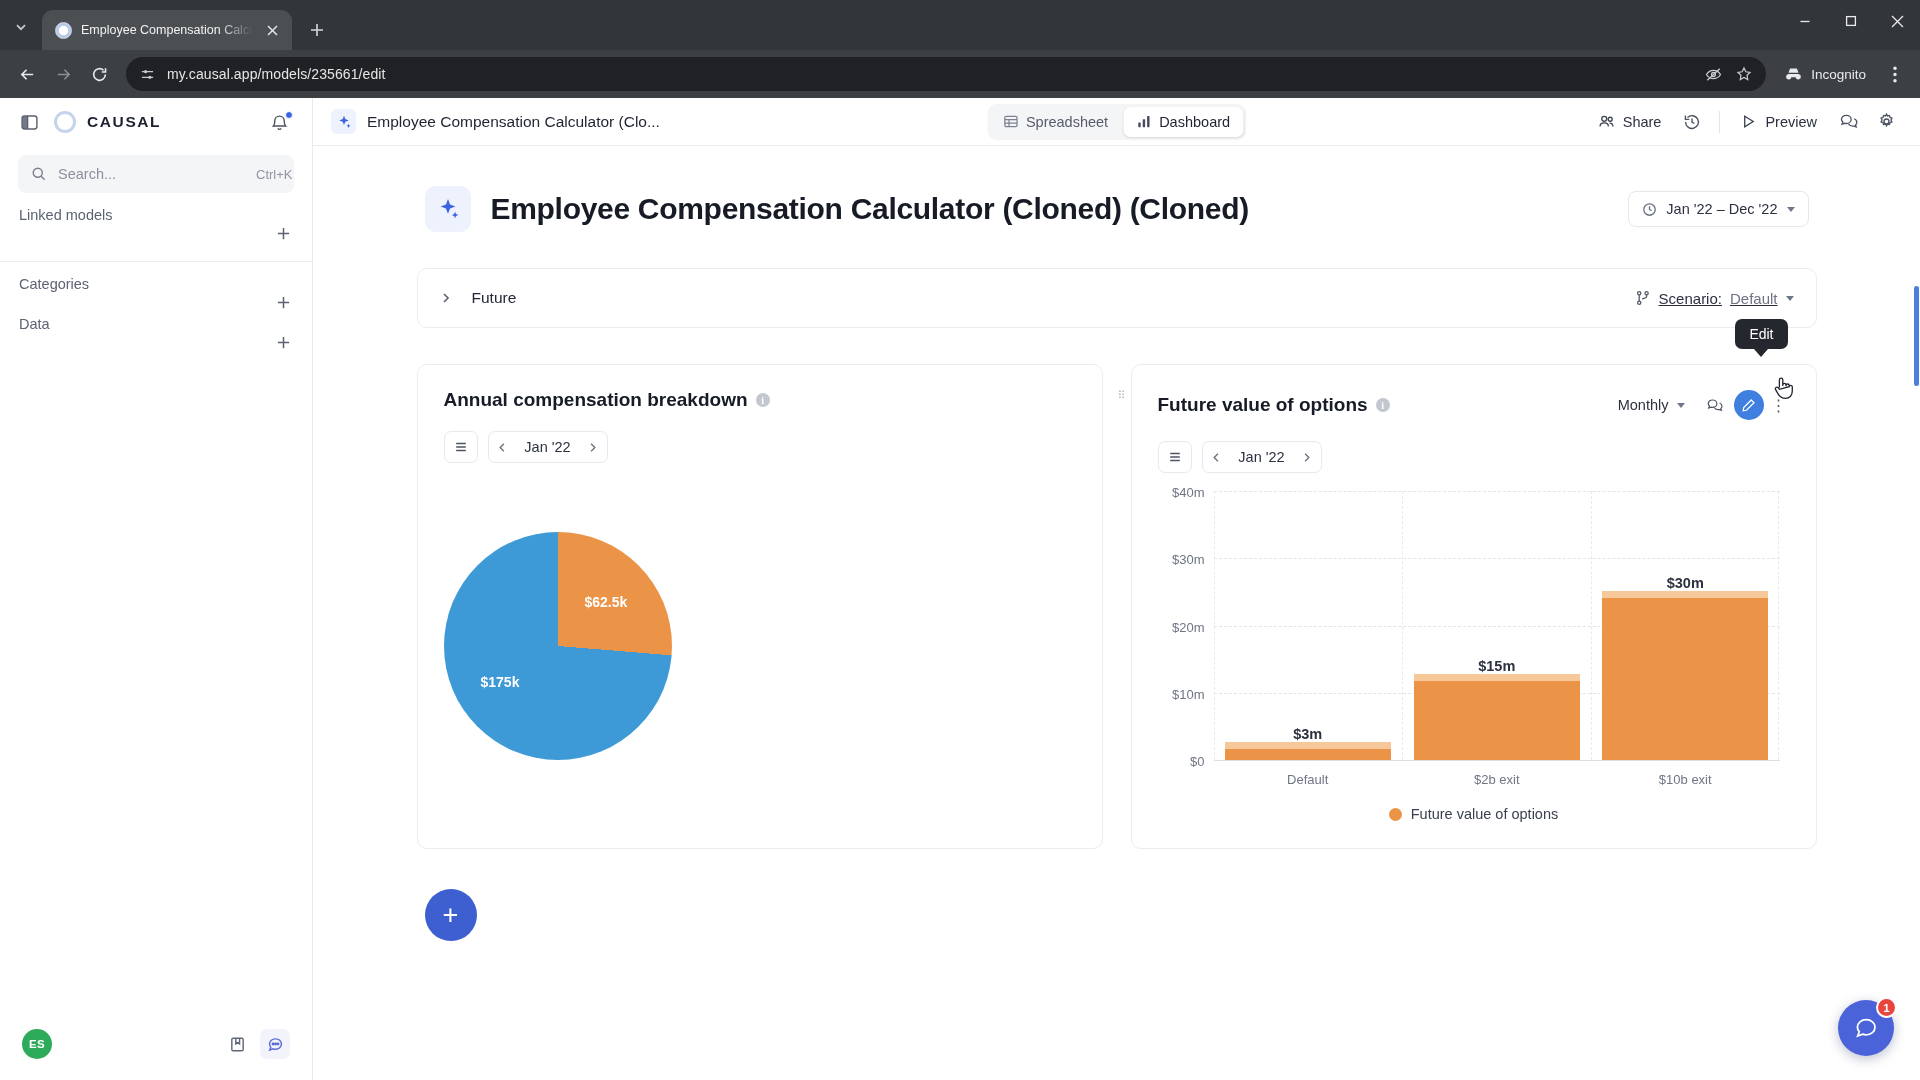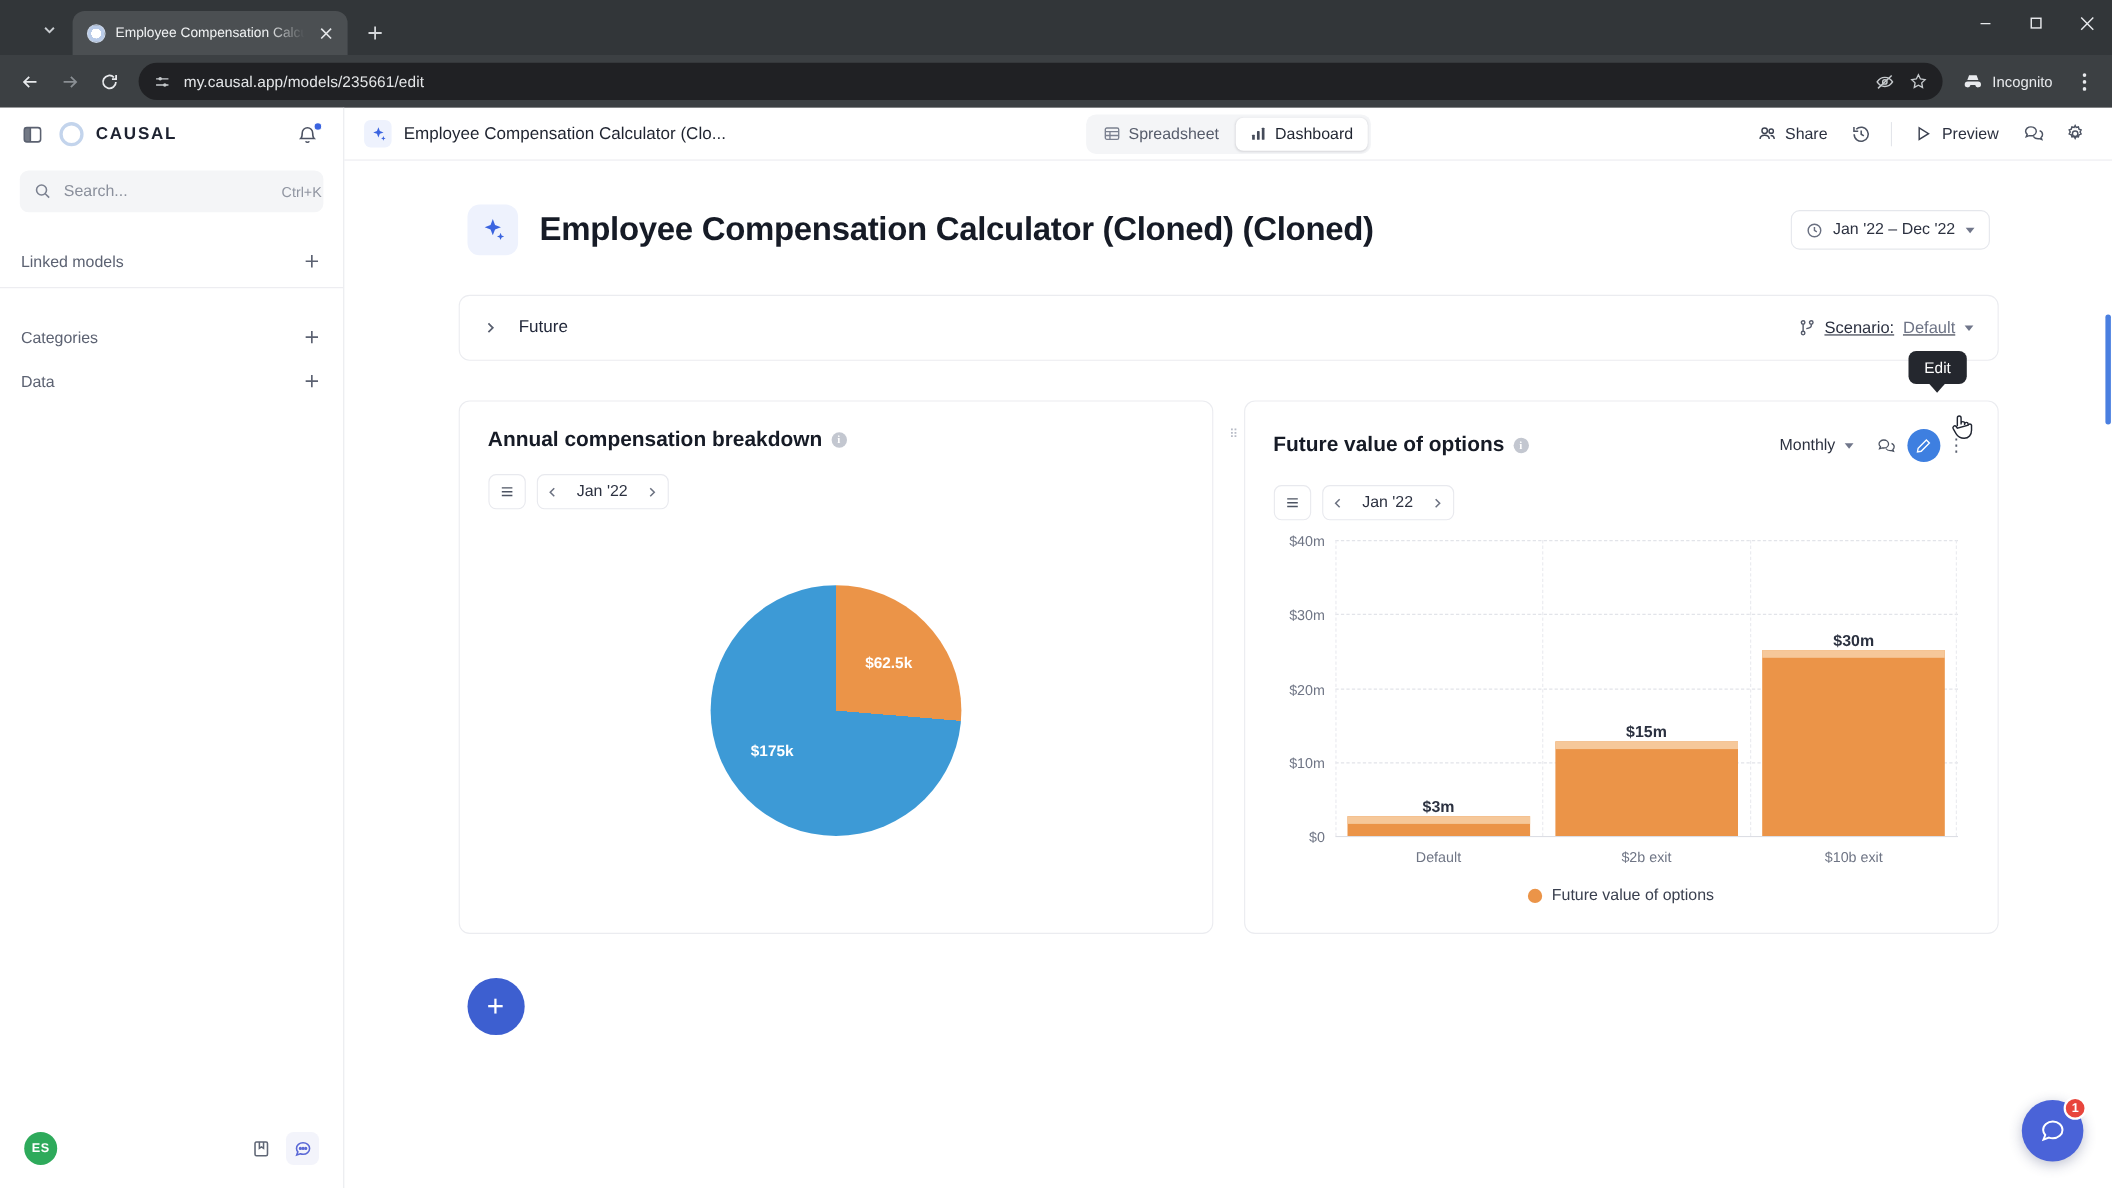--- a/index.html
+++ b/index.html
@@ -8,21 +8,21 @@
     font-family: "Liberation Sans", sans-serif;
     background: #ffffff;
     color: #1f2430;
     -webkit-font-smoothing: antialiased;
   }
 
   
   .browser { width: 1920px; height: 1080px; display: flex; flex-direction: column; }
   .chrome-tabbar {
     height: 50px; background: #323639; display: flex; align-items: flex-end;
-    padding-left: 24px; position: relative; flex: none;
+    padding-left: 0; position: relative; flex: none;
   }
   .tab-listbtn {
     width: 34px; height: 34px; margin: 0 4px 6px 4px; border-radius: 6px;
     display: flex; align-items: center; justify-content: center; color: #c8ccd0;
   }
   .tab-listbtn svg { display:block; }
   .chrome-tab {
     height: 40px; background: #4b4f52; border-radius: 11px 11px 0 0;
     display: flex; align-items: center; gap: 9px; padding: 0 10px 0 13px;
     min-width: 250px; max-width: 250px; position: relative;
@@ -101,21 +101,21 @@
     align-items: center; gap: 11px; padding: 0 13px;
   }
   .sb-search input {
     border: 0; background: transparent; outline: none; flex: 1; font-size: 14.5px;
     color: #000000; font-family: inherit;
   }
   .sb-search input::placeholder { color: #8b909c; }
   .sb-kbd { font-size: 13px; color: #9095a1; }
 
   .sb-section {
-    display: flex; align-items: flex-end; height: 40px; padding: 0 19px; margin-top: 14px;
+    display: flex; align-items: flex-start; height: 40px; padding: 0 19px; margin-top: 14px; flex-direction: column;
   }
   .sb-section-title { font-size: 14.5px; color: #5c6272; }
   .sb-plus { margin-left: auto; width: 20px; height: 20px; color: #5c6272; display:flex; align-items:center; justify-content:center; }
   .sb-item {
     display: flex; align-items: center; gap: 10px; height: 34px; margin: 0 10px;
     padding: 0 9px; border-radius: 7px; background: #f2f5fb;
   }
   .sb-item-icon {
     width: 22px; height: 22px; border-radius: 5px; background: #e8eefb; flex: none;
     display: flex; align-items: center; justify-content: center; color: #3b64e0;
@@ -223,21 +223,21 @@
   }
   .period-nav {
     display: flex; align-items: center; border: 1px solid #e8e9ee; border-radius: 7px; height: 32px;
   }
   .period-arrow { width: 28px; height: 30px; display: flex; align-items: center; justify-content: center; color: #6b7180; }
   .period-label { font-size: 14.5px; color: #2c3140; padding: 0 4px; min-width: 62px; text-align: center; }
 
   .chart-area { flex: 1; position: relative; margin-top: 6px; }
 
   
-  .pie-wrap { height: 100%; display: flex; align-items: center; justify-content: center; }
+  .pie-wrap { height: 100%; display: flex; align-items: center; justify-content: flex-start; }
   .pie {
     width: 228px; height: 228px; border-radius: 50%; position: relative;
   }
   .pie-lbl { position: absolute; color: #fff; font-size: 14px; font-weight: 700; white-space: nowrap; }
 
   .legend { display: flex; justify-content: center; gap: 14px; padding-top: 6px; }
   .legend-item { display: flex; align-items: center; gap: 9px; font-size: 14.5px; color: #3a404f; }
   .legend-dot { width: 13px; height: 13px; border-radius: 50%; flex: none; }
 
   

